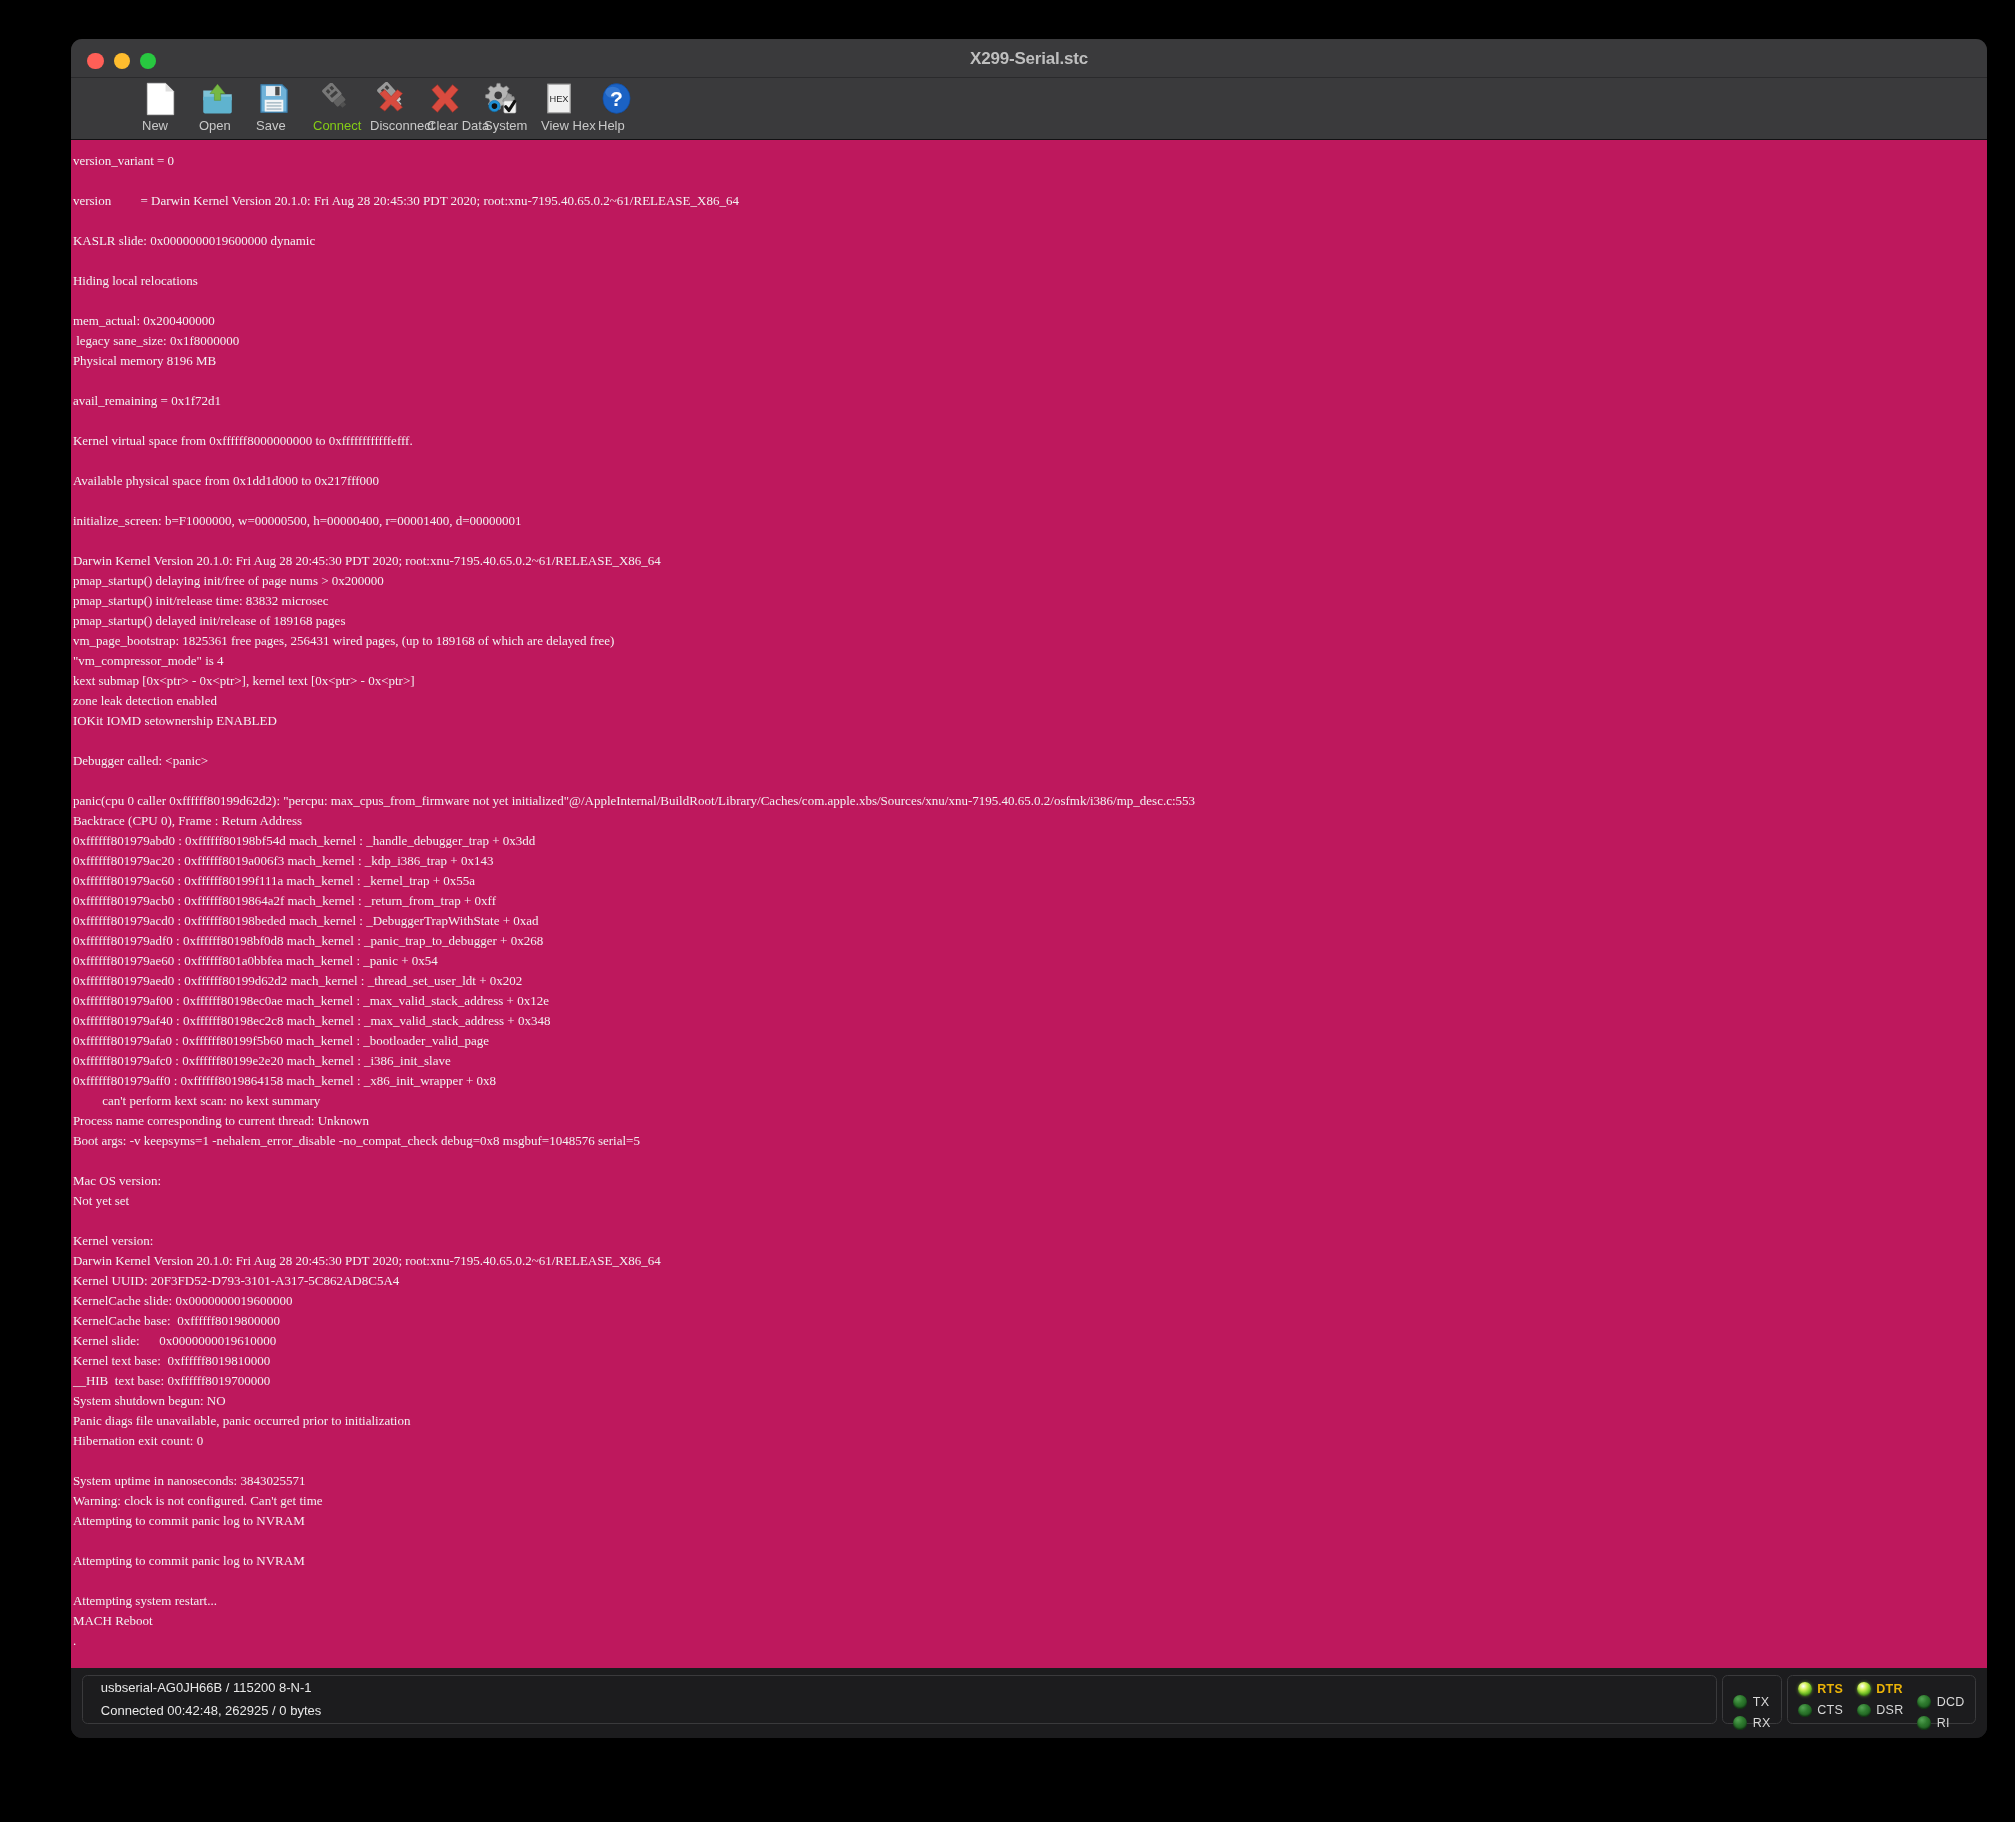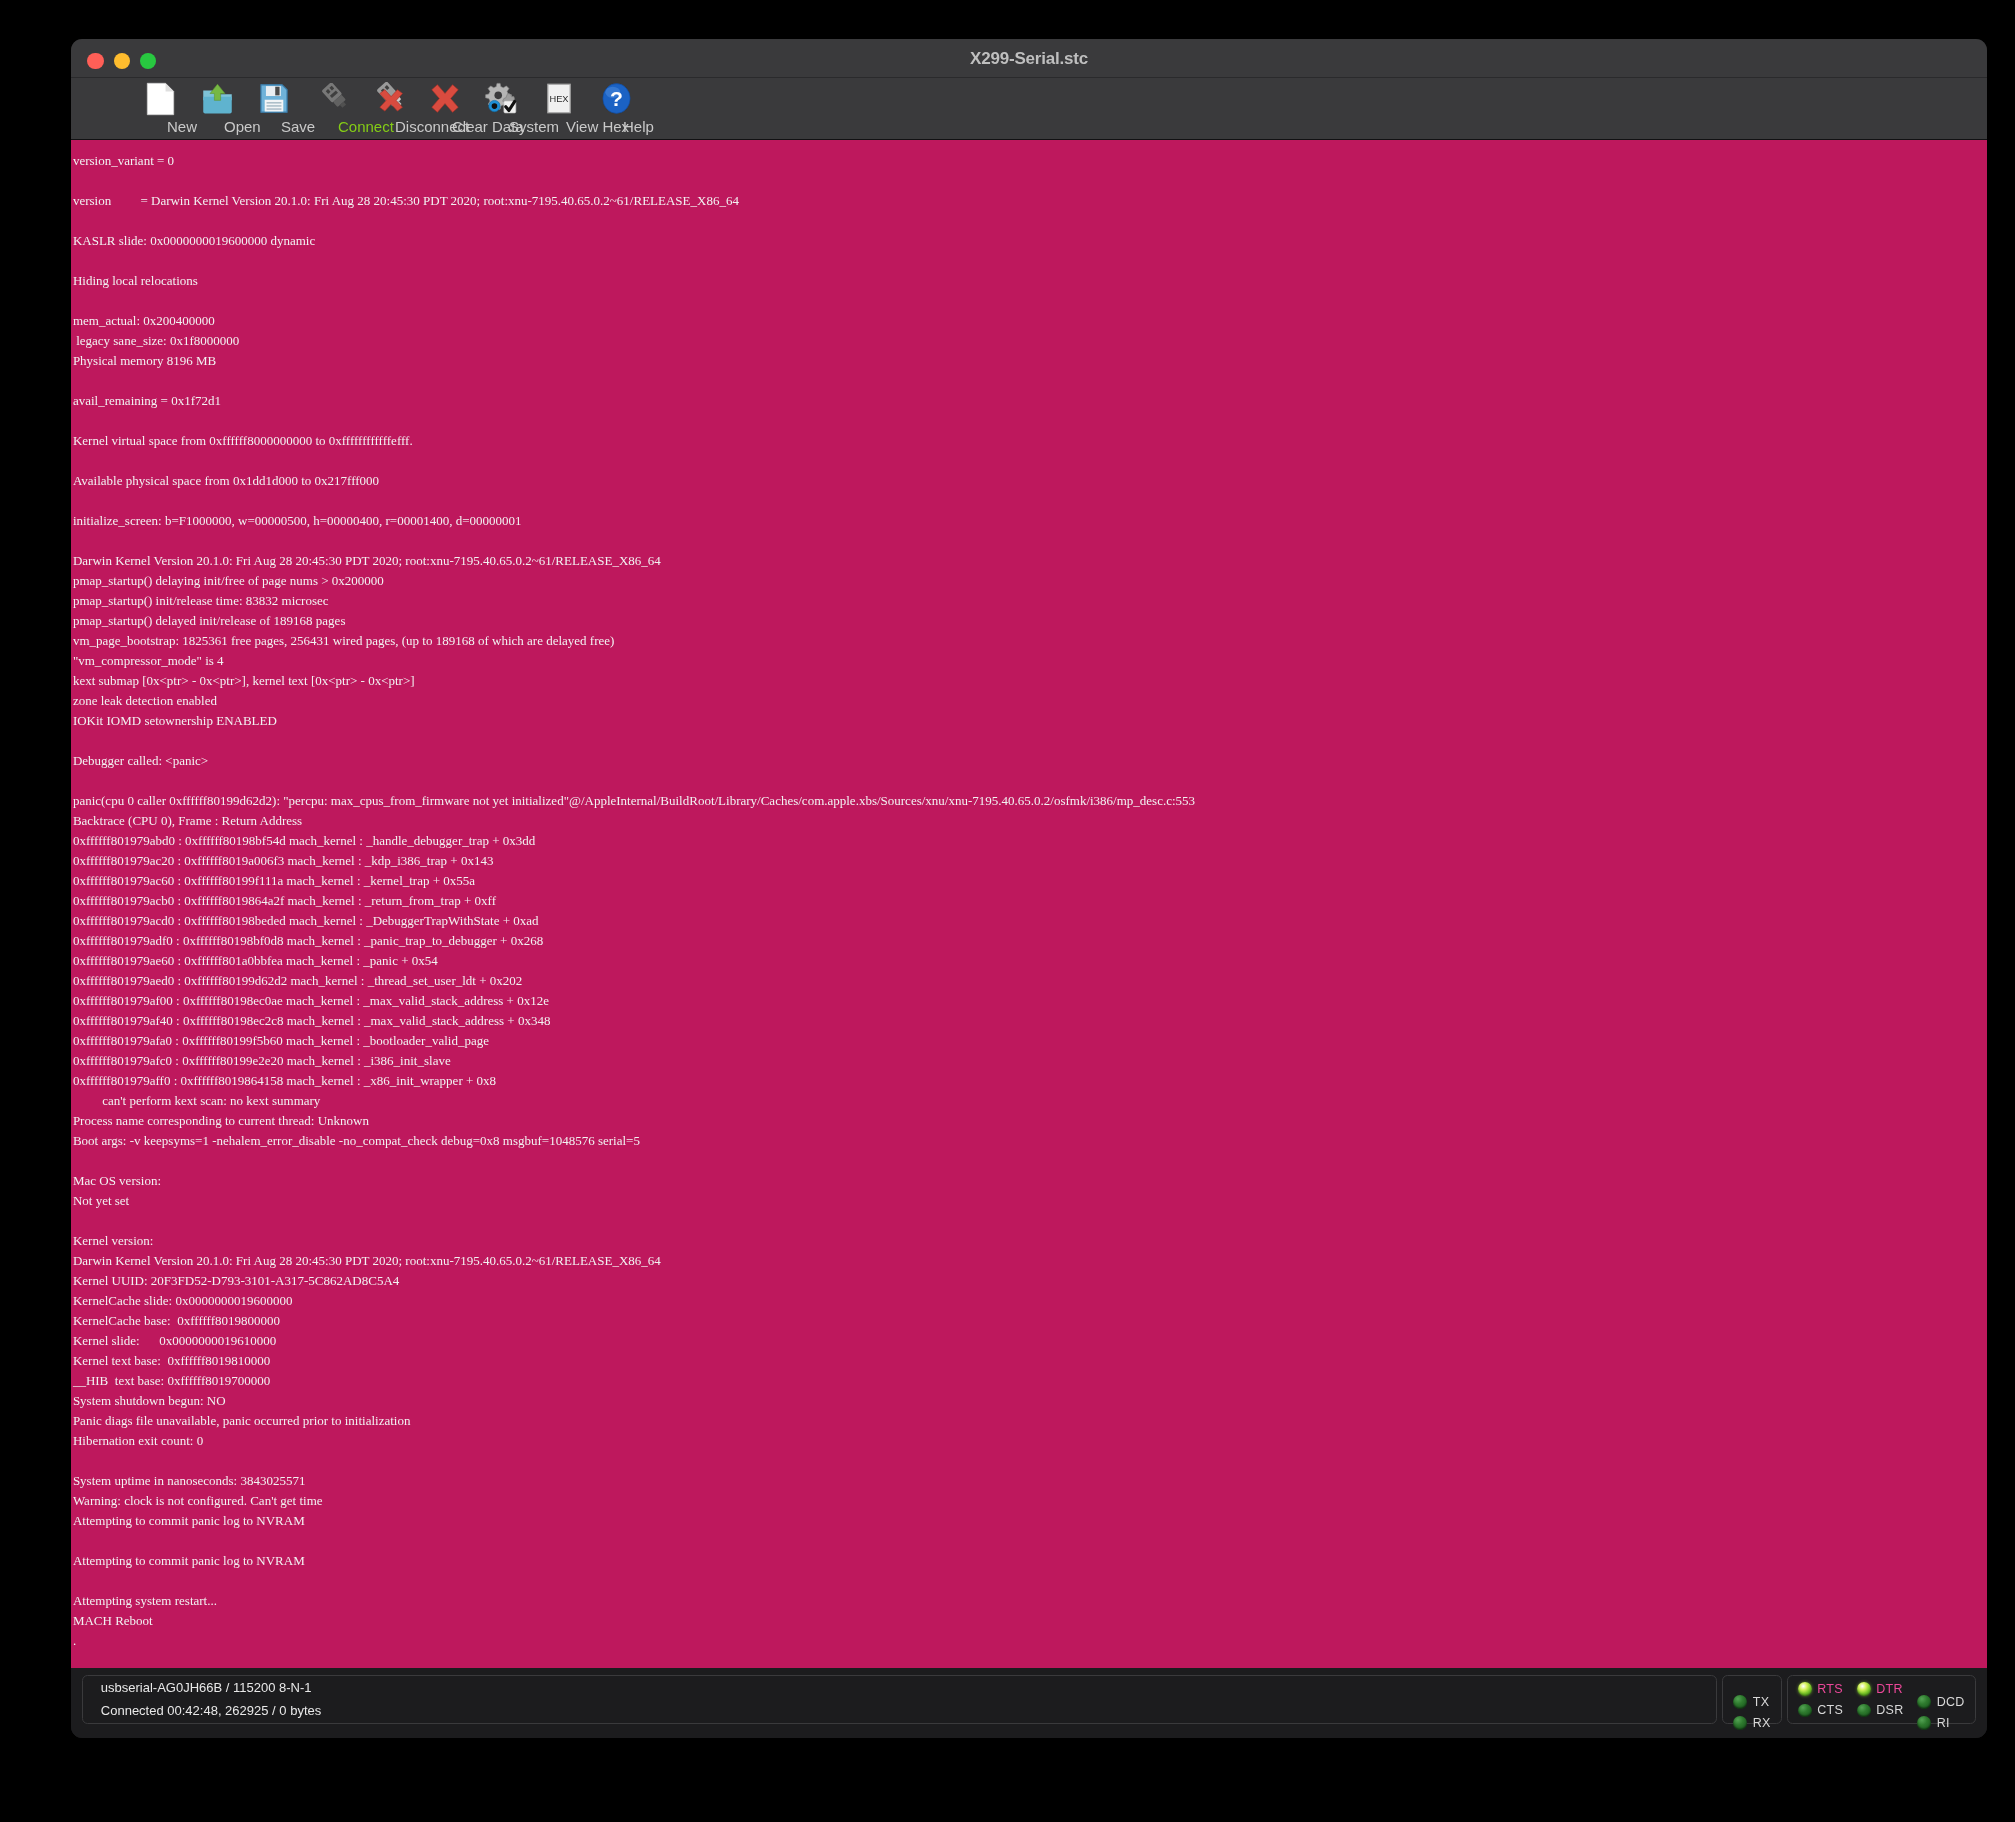--- a/index.html
+++ b/index.html
@@ -79,24 +79,23 @@
   }
   .tbtn .ico {
     width: 36px;
     height: 36px;
     display: flex;
     align-items: center;
     justify-content: center;
   }
   .tbtn .lbl {
     margin-top: 1.3px;
-    font-size: 15px;
+    font-size: 13px;
     color: #c9c9c9;
     white-space: nowrap;
-    margin-left: 25px;
   }
   .tbtn.dim .lbl { color: #84cc16; }
 
   
   #terminal {
     flex: 1 1 auto;
     background: #be185d;
     color: #f2f2f2;
     font-family: Liberation Serif, serif;
     font-size: 13px;
@@ -175,21 +174,21 @@
   .led.on {
     background: radial-gradient(circle at 38% 30%, #ffffff 0%, #d5f25a 28%, #7ec92a 55%, #2f8a12 100%);
     box-shadow: 0 0 3.1px rgba(160,235,60,0.55), inset 0 -1.3px 1.9px rgba(0,0,0,0.35);
   }
   .led-lbl {
     font-size: 12.5px;
     color: #d8d8d8;
     letter-spacing: 0.3px;
     white-space: nowrap;
   }
-  .led-lbl.bold { font-weight: normal; color: #ec4899; }
+  .led-lbl.bold { font-weight: bold; color: #eab308; }
 </style>
 </head>
 <body>
 
 <div id="window">
 
   <div id="titlebar">
     <div class="traffic close"></div>
     <div class="traffic min"></div>
     <div class="traffic max"></div>

